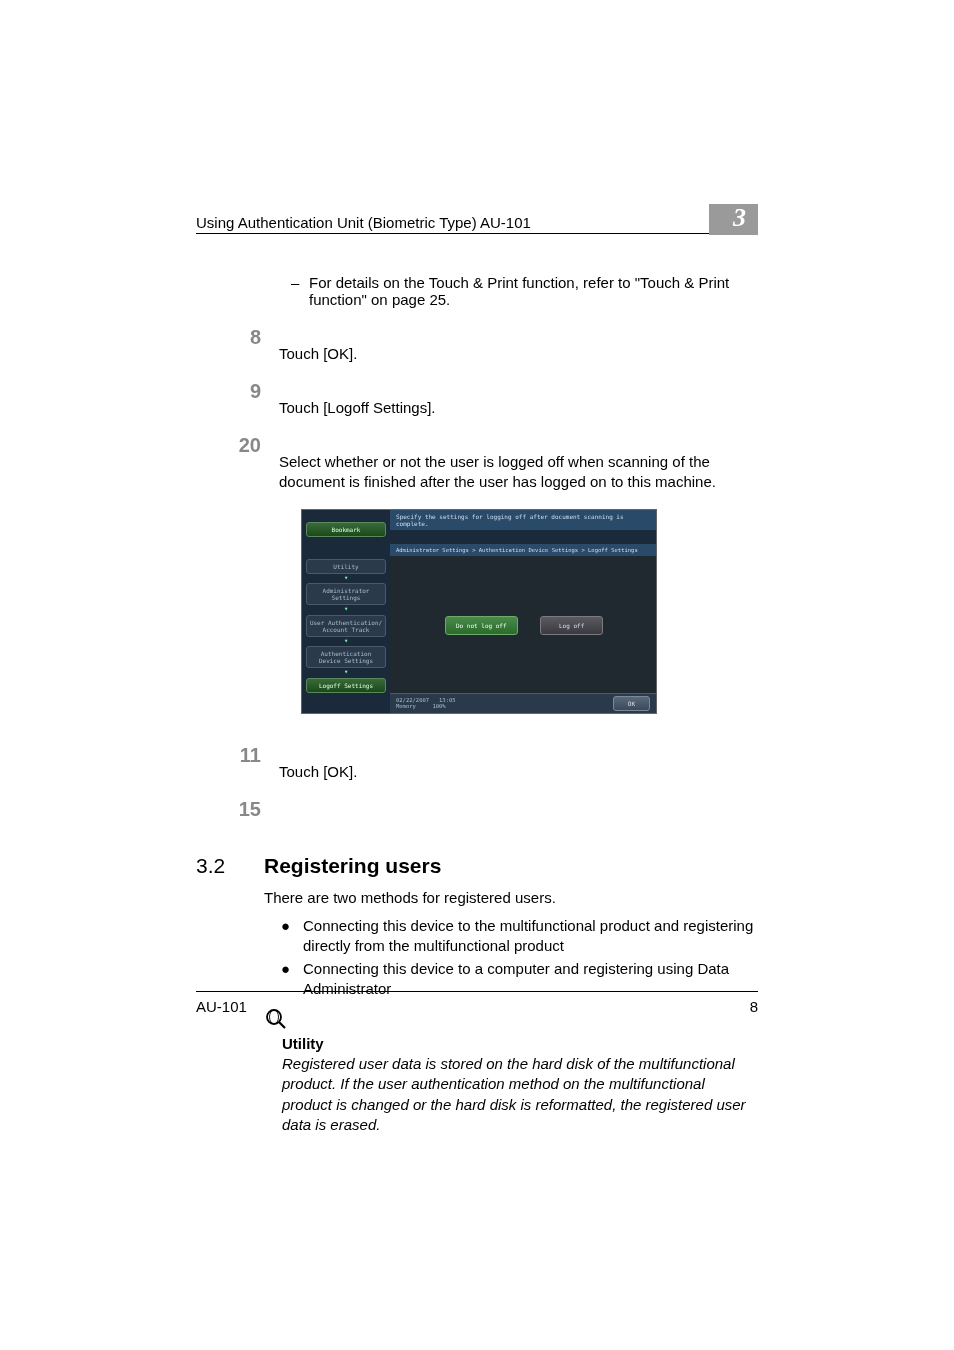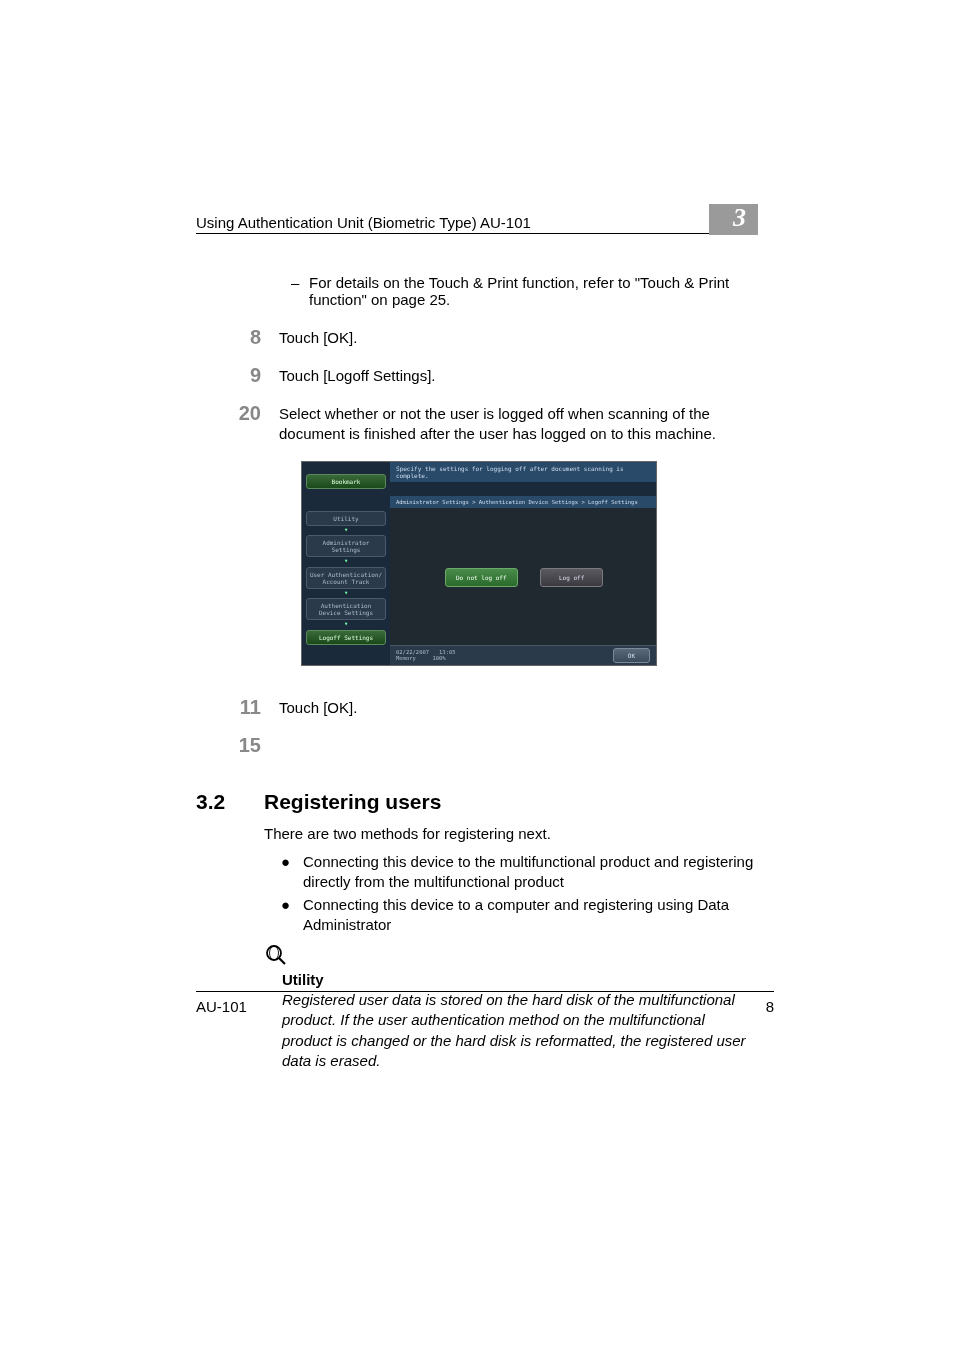--- a/index.html
+++ b/index.html
@@ -69,20 +69,21 @@
     font-size: 20px;
     text-align: right;
     margin-right: 18px;
     margin-left: 25px;
     line-height: 1.1;
   }
   .step-text {
     flex: 1;
     line-height: 1.35;
     padding-top: 2px;
+    margin-top: 16px;
   }
   .screenshot-container {
     margin: 10px 0 30px 105px;
     width: 356px;
   }
   .mfp-screen {
     border: 1px solid #666;
     background: #1a2a3a;
     font-size: 7px;
     color: #cde;
@@ -181,21 +182,21 @@
     font-size: 6px;
   }
   .section-heading-row {
     display: flex;
     align-items: baseline;
     margin-top: 34px;
     margin-bottom: 10px;
   }
   .section-heading-num {
     font-size: 21px;
-    font-weight: bold;
+    font-weight: normal;
     width: 68px;
     flex-shrink: 0;
   }
   .section-heading-title {
     font-size: 21px;
     font-weight: bold;
     text-align: center;
   }
   .body-para {
     margin-left: 68px;
@@ -226,21 +227,21 @@
   .detail-text {
     font-style: italic;
     margin-left: 18px;
     line-height: 1.35;
     margin-top: 2px;
   }
   .footer {
     position: absolute;
     bottom: 200px;
     left: 196px;
-    right: 180px;
+    right: 196px;
     border-top: 1.5px solid #000;
     padding-top: 6px;
     display: flex;
     justify-content: space-between;
     font-size: 15px;
   }
 </style>
 </head>
 <body>
 
@@ -318,21 +319,21 @@
 
     <div class="step-row">
       <span class="step-num">15</span>
     </div>
 
     <div class="section-heading-row">
       <span class="section-heading-num">3.2</span>
       <span class="section-heading-title">Registering users</span>
     </div>
 
-    <div class="body-para">There are two methods for registering next.</div>
+    <div class="body-para">There are two methods for registered users.</div>
 
     <div class="bullet-row">
       <span class="bull">●</span>
       <span>Connecting this device to the multifunctional product and registering directly from the multifunctional product</span>
     </div>
     <div class="bullet-row">
       <span class="bull">●</span>
       <span>Connecting this device to a computer and registering using Data Administrator</span>
     </div>
 

